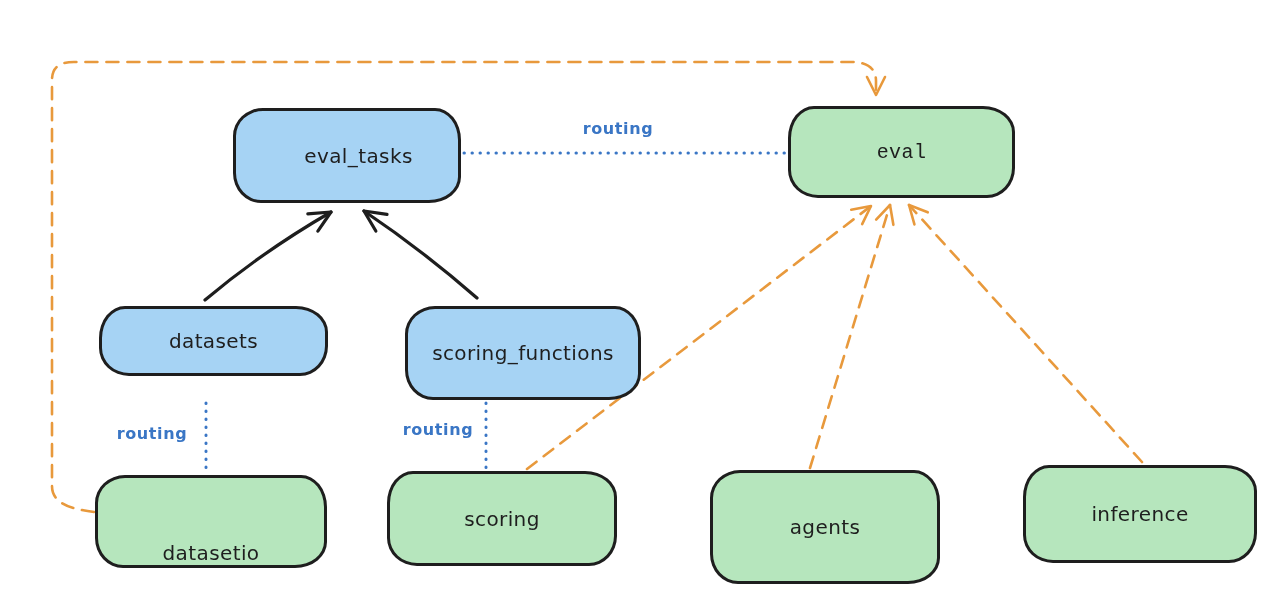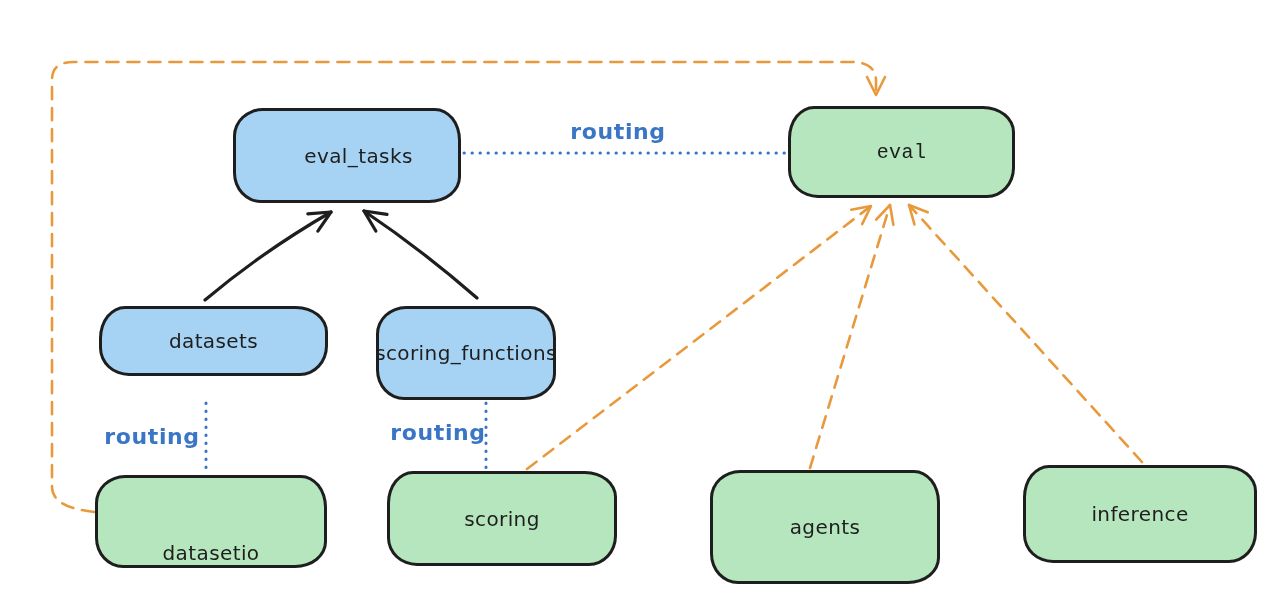--- a/index.html
+++ b/index.html
@@ -24,21 +24,21 @@
     letter-spacing: 0.4px;
   }
   .node.blue  { background: var(--fill-blue, #a6d3f4); }
   .node.green { background: var(--fill-green, #b6e6bd); }
   .r1 { border-radius: 30px 26px 32px 28px / 28px 32px 26px 30px; }
   .r2 { border-radius: 26px 32px 28px 30px / 32px 26px 30px 28px; }
   .edge-label {
     position: absolute;
     transform: translateX(-50%);
     color: var(--edge-blue, #3a76c5);
-    font-size: 22px;
+    font-size: 16px;
     font-weight: bold;
     letter-spacing: 0.6px;
     white-space: nowrap;
   }
   .edge { fill: none; stroke-linecap: round; stroke-linejoin: round; }
   .edge.solid  { stroke-width: 3.2; }
   .edge.dashed { stroke-width: 2.6; stroke-dasharray: 12 9; }
   .edge.dotted { stroke-width: 3;   stroke-dasharray: 0.4 7.6; }
   .stroke-black  { stroke: var(--edge-black, #1e1e1e); }
   .stroke-orange { stroke: var(--edge-orange, #e8993c); }
@@ -79,21 +79,21 @@
   </div>
 
   <div class="node green r2" style="left:788px; top:106px; width:227px; height:92px;font-family:Liberation Mono, monospace;">
     <span>eval</span>
   </div>
 
   <div class="node blue r2" style="left:99px; top:306px; width:229px; height:70px;">
     <span>datasets</span>
   </div>
 
-  <div class="node blue r1" style="left:376px; top:306px; width:180px; height:94px;">
+  <div class="node blue r1" style="left:405px; top:306px; width:236px; height:94px;">
     <span>scoring_functions</span>
   </div>
 
   <div class="node green r1" style="left:95px; top:475px; width:232px; height:93px;align-items:flex-end;">
     <span>datasetio</span>
   </div>
 
   <div class="node green r2" style="left:387px; top:471px; width:230px; height:95px;">
     <span>scoring</span>
   </div>

